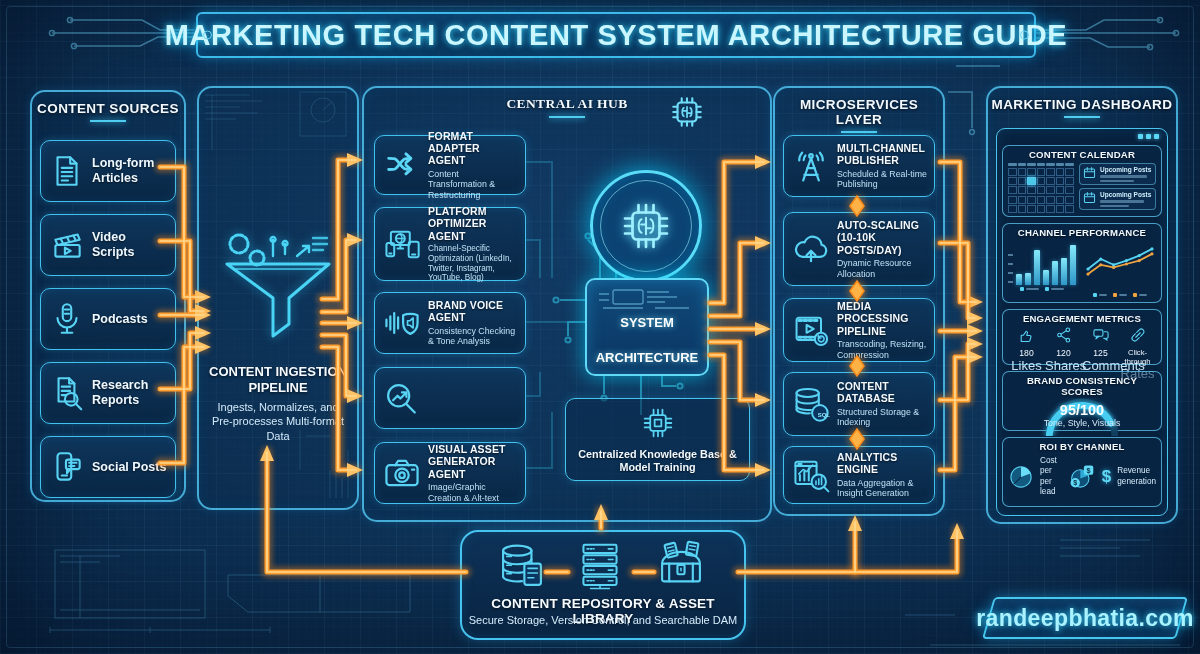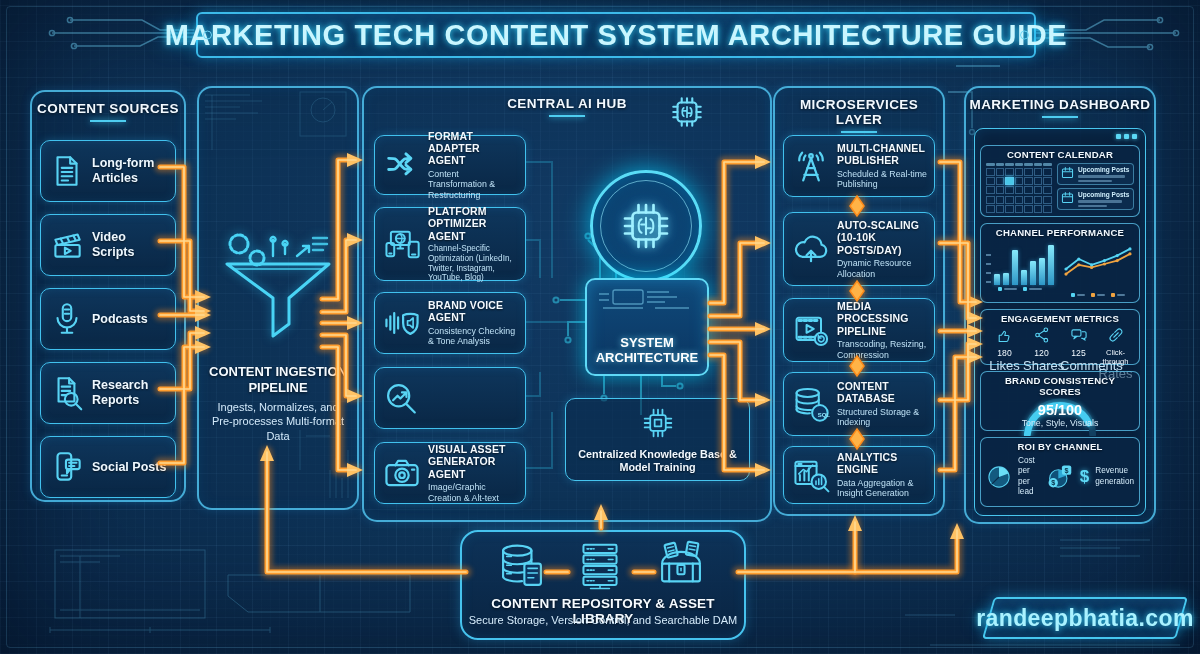--- a/index.html
+++ b/index.html
@@ -51,21 +51,21 @@
   .ing-desc{position:absolute;left:8px;right:8px;text-align:center;font-size:11px;line-height:1.3;color:#d3eafb;}
 
   
   .ring{position:absolute;left:226px;top:82px;width:106px;height:106px;border-radius:50%;
     border:3px solid #59dcf7;box-shadow:0 0 26px rgba(0,210,255,.75), inset 0 0 22px rgba(0,180,255,.45);
     background:radial-gradient(circle,#0e4f82 20%,#0a3560 70%);display:flex;align-items:center;justify-content:center;}
   .ring::before{content:"";position:absolute;inset:7px;border:1.5px solid rgba(150,235,255,.6);border-radius:50%;}
   .chip-sys{position:absolute;left:221px;top:190px;width:124px;height:98px;border-radius:10px;
     background:linear-gradient(180deg,#0f4a7b,#0b3561);border:2.5px solid #5fd9f6;
     box-shadow:0 0 20px rgba(0,215,255,.65), inset 0 0 16px rgba(40,190,250,.35);
-    display:flex;flex-direction:column;align-items:center;justify-content:flex-end;padding-bottom:8px;box-sizing:border-box;}
+    display:flex;flex-direction:column;align-items:center;justify-content:flex-end;padding-bottom:8px;box-sizing:border-box;gap:20px;}
   .chip-sys .lbl{font-size:13px;font-weight:700;color:#ffffff;line-height:1.15;text-shadow:0 0 6px rgba(120,230,255,.8);text-align:center;}
   .know{position:absolute;left:201px;top:310px;width:185px;height:83px;border:1.8px solid #46c5ef;border-radius:10px;
     background:rgba(10,44,78,.55);box-shadow:0 0 10px rgba(40,170,230,.3);
     display:flex;flex-direction:column;align-items:center;justify-content:flex-start;padding-top:4px;box-sizing:border-box;}
   .know-t{font-size:10.8px;font-weight:700;color:#f2f9ff;text-align:center;line-height:1.25;margin-top:1px;text-shadow:0 1px 2px rgba(0,0,0,.6);}
 
   
   
   .dwin{position:absolute;left:8px;top:40px;width:172px;height:388px;border:1.6px solid #49c6ee;border-radius:9px;
     background:rgba(7,30,57,.82);box-shadow:inset 0 0 14px rgba(20,130,200,.2);box-sizing:border-box;padding:4px 5px;}
@@ -266,21 +266,21 @@
         <path d="M60 28 V12 M60 9 a2.5 2.5 0 1 0 .1 0 M72 26 V16 M72 13 a2.5 2.5 0 1 0 .1 0" stroke-width="2.4"></path>
         <path d="M84 28 l12 -10 m0 0 h-6 m6 0 v6" stroke-width="2.4"></path>
         <path d="M100 10 h14 M100 16 h14 M100 22 h10" stroke-width="2.4" opacity=".85"></path>
       </svg>
     </span>
     <div class="ing-title" style="top:276px;">CONTENT INGESTION PIPELINE</div>
     <div class="ing-desc" style="top:312px;">Ingests, Normalizes, and Pre-processes Multi-format Data</div>
   </div>
 
   <div class="panel" style="left:362px;top:86px;width:406px;height:432px;">
-    <div class="colhead" style="top:8px;left:90px;right:90px;">CENTRAL AI HUB</div>
+    <div class="colhead" style="top:8px;left:90px;right:90px;font-family:Liberation Serif, serif;">CENTRAL AI HUB</div>
     <span style="position:absolute;right:64px;top:5px;">
       <svg class="oi" width="38" height="38" viewBox="0 0 36 36" style="stroke:#6fdcf8;">
           <rect x="9" y="9" width="18" height="18" rx="3"></rect>
           <path d="M13 9V5 M18 9V5 M23 9V5 M13 31V27 M18 31V27 M23 31V27 M9 13H5 M9 18H5 M9 23H5 M31 13h-4 M31 18h-4 M31 23h-4"></path>
           <path d="M15 14c-2 1-2 7 0 8 M21 14c2 1 2 7 0 8 M18 13v10 M15 17h2.5 M18.5 19H21" stroke-width="1.6"></path>
         </svg>
     </span>
 
     <div class="node" style="left:10px;top:47px;width:152px;height:60px;">
       <span class="ic">
@@ -457,21 +457,21 @@
             <path d="M22.5 26.5v-3 M25 26.5v-5 M27.5 26.5v-7" stroke-width="1.4"></path>
           </svg>
       </span>
       <span class="tx">
         <span class="nt" style="display:block">ANALYTICS ENGINE</span>
         <span class="nd" style="display:block">Data Aggregation &amp; Insight Generation</span>
       </span>
     </div>
   </div>
 
-  <div class="panel" style="left:964px;top:86px;width:188px;height:434px;">
+  <div class="panel" style="left:986px;top:86px;width:188px;height:434px;">
     <div class="colhead" style="top:9px;">MARKETING DASHBOARD</div>
     <div class="dwin">
       <div class="dots">
           <i></i>
           <i></i>
           <i></i>
         </div>
 
       <div class="dsec" style="height:72px;margin-top:12px;">
         <div class="dsec-t">CONTENT CALENDAR</div>

